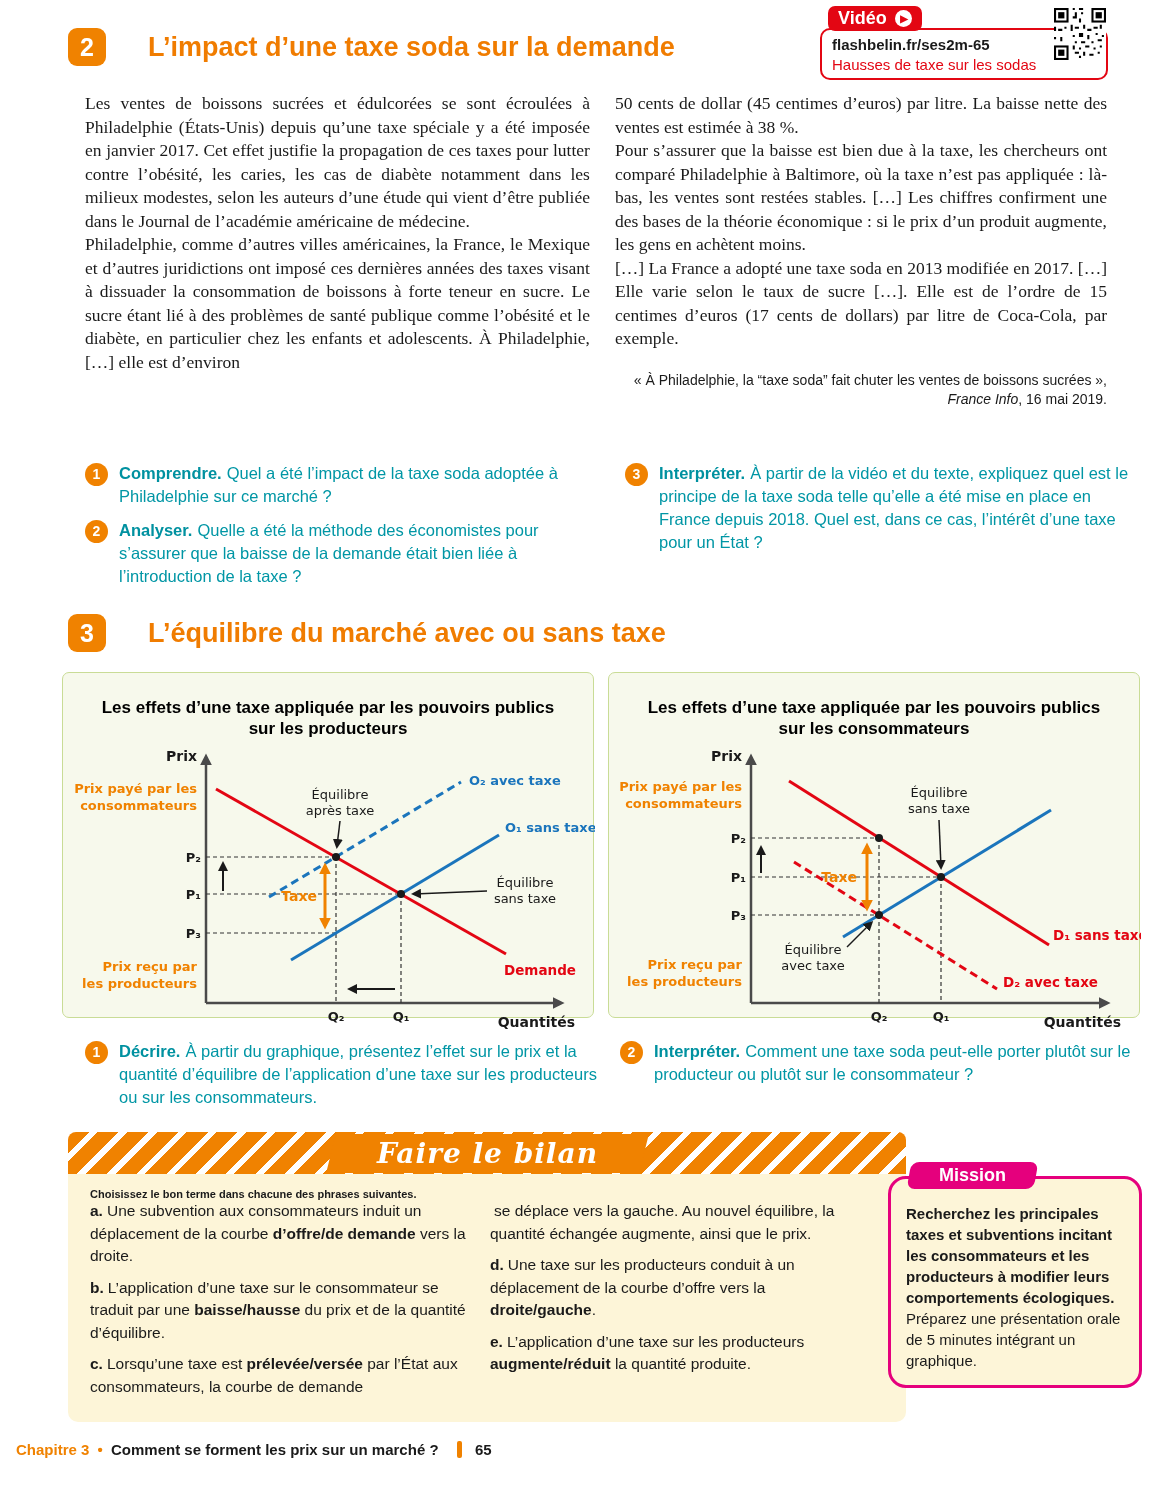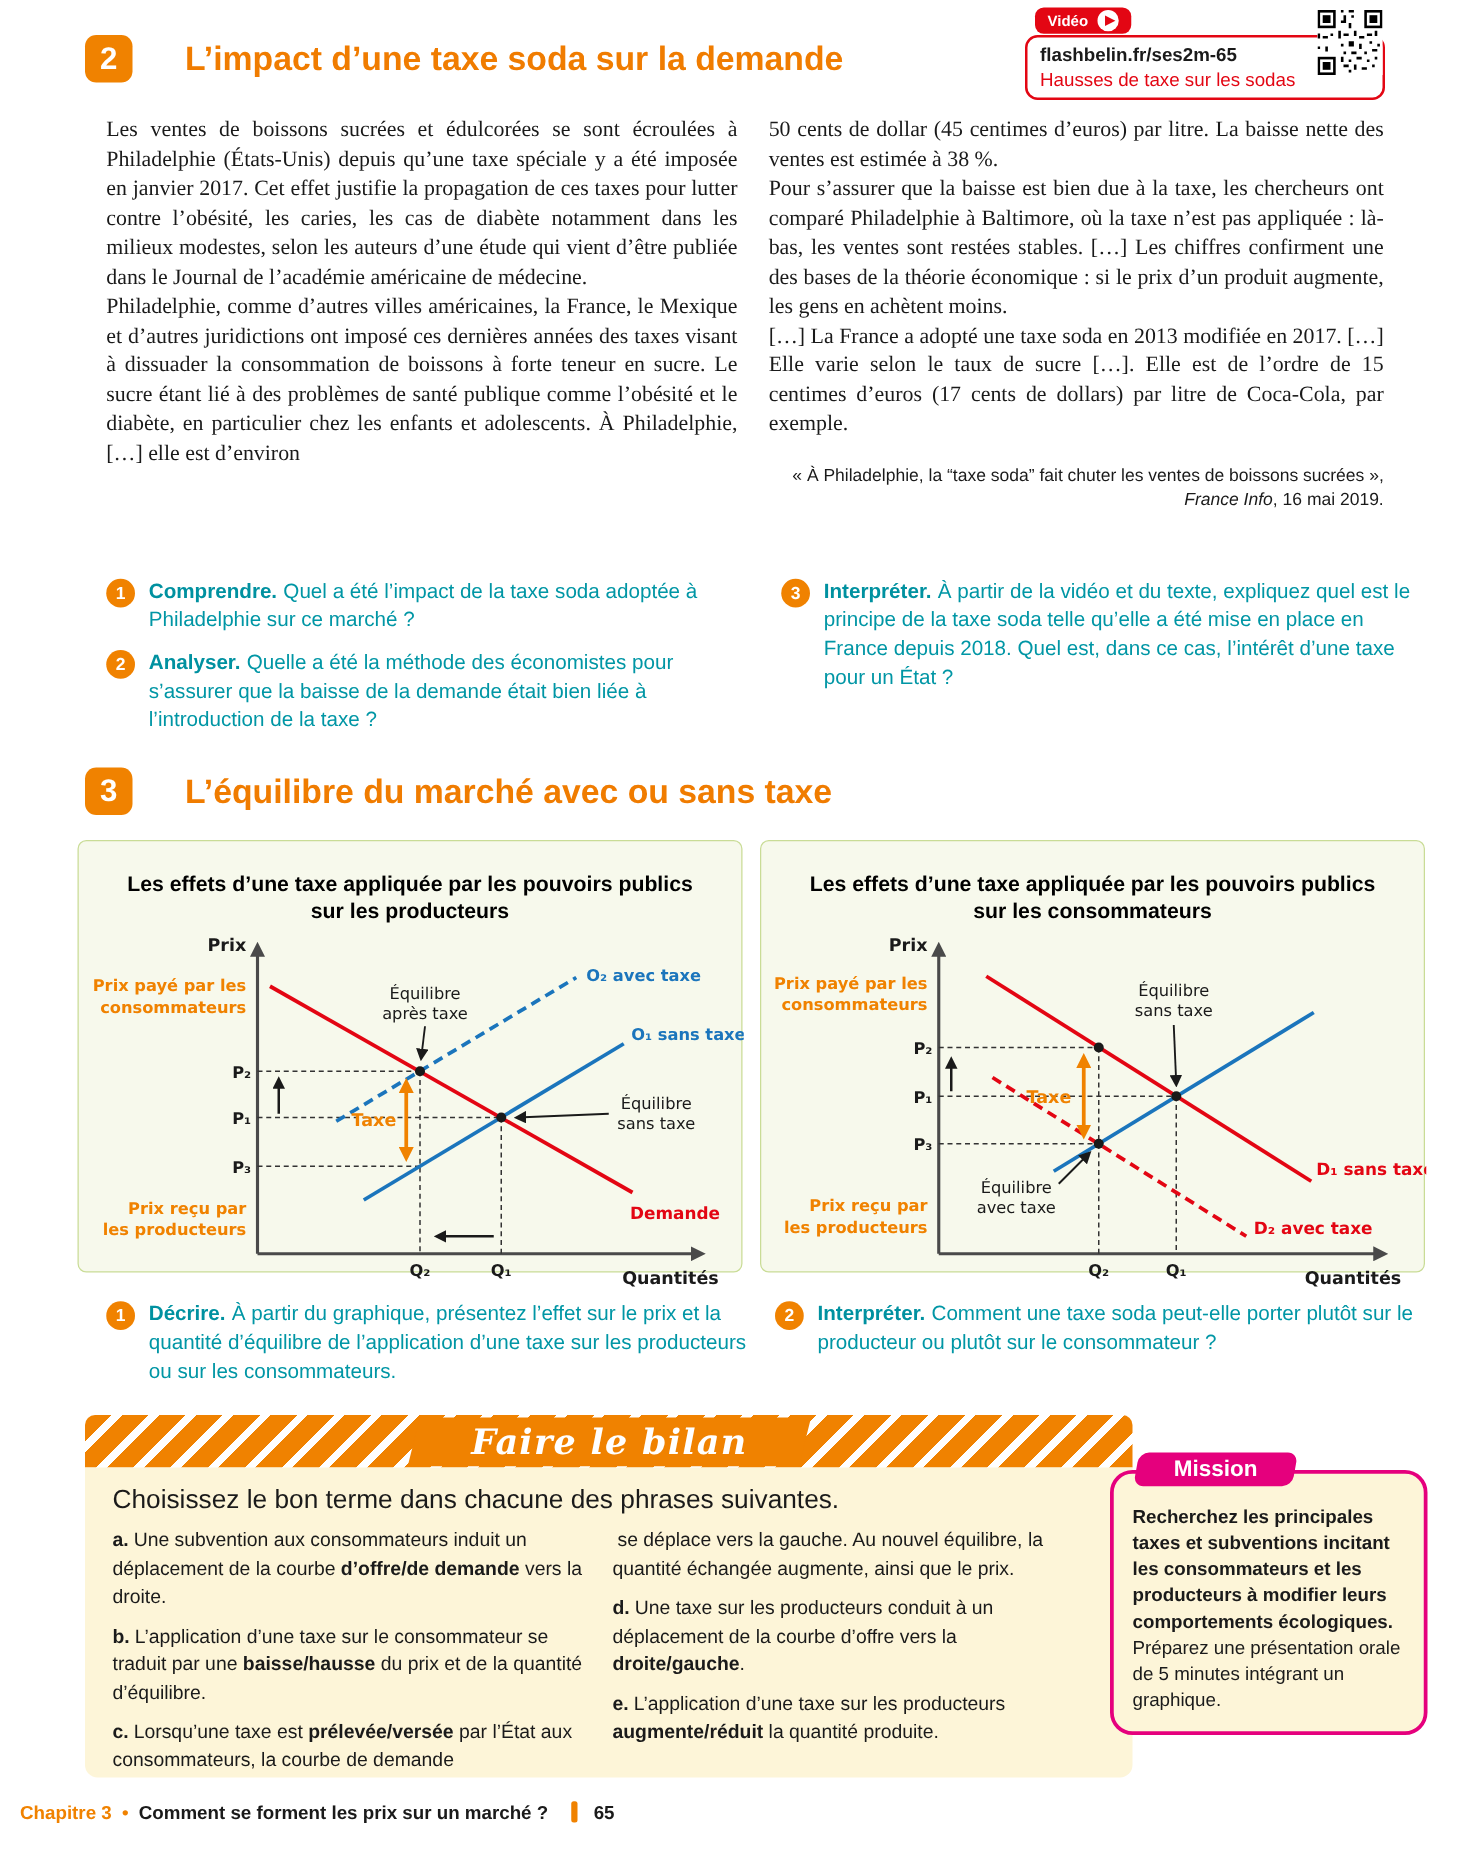--- a/index.html
+++ b/index.html
@@ -9,21 +9,21 @@
   
   .sec-header { position:absolute; display:flex; align-items:center; gap:18px; }
   #sec2-header { top:28px; left:68px; }
   #sec3-header { top:614px; left:68px; }
   .sec-badge { width:38px; height:38px; border-radius:9px; background:#f08200; color:#fff; font-weight:bold; font-size:25px; display:flex; align-items:center; justify-content:center; }
   .sec-title { color:#f07c00; font-weight:bold; font-size:27px;margin-left:24px; }
 
   
   .video { position:absolute; top:6px; left:820px; width:288px; height:74px; }
   .video-frame { position:absolute; top:22px; left:0; width:288px; height:52px; border:2.5px solid #e30613; border-radius:10px; background:#fff; }
-  .video-tab { position:absolute; top:0; left:8px; z-index:3; background:#e30613; color:#fff; font-weight:bold; font-size:12px; padding:2px 10px; border-radius:7px; display:flex; align-items:center; gap:8px; }
+  .video-tab { position:absolute; top:0; left:8px; z-index:3; background:#e30613; color:#fff; font-weight:bold; font-size:18px; padding:2px 10px; border-radius:7px; display:flex; align-items:center; gap:8px; }
   .play { width:17px; height:17px; border-radius:50%; background:#fff; color:#e30613; font-size:10px; line-height:17px; text-align:center; display:inline-block; }
   .play::before { content:"▶"; position:relative; left:1px; }
   .video-url { position:absolute; top:30px; left:12px; font-weight:bold; font-size:15px; color:#1a1a1a; z-index:2; }
   .video-caption { position:absolute; top:50px; left:12px; font-size:15px; color:#e30613; z-index:2; }
   .qr { position:absolute; top:2px; right:2px; width:52px; height:52px; z-index:3; background:#fff; }
 
   
   .article { position:absolute; top:92px; left:85px; width:1022px; display:flex; gap:25px; }
   .article .colL { width:510px; }
   .article .colR { width:497px; }
@@ -54,21 +54,21 @@
   .t-blue { font-weight:bold; font-size:13px; fill:#1b75bc; }
   .t-red { font-weight:bold; font-size:13.5px; fill:#e30613; }
   .t-orange { font-weight:bold; font-size:13px; fill:#f08200; }
   .t-taxe { font-weight:bold; font-size:14px; fill:#f08200; }
 
   
   .bilan-banner { position:absolute; top:1132px; left:68px; width:838px; height:42px; border-radius:8px 8px 0 0; background:repeating-linear-gradient(135deg,#f08200 0px,#f08200 15px,#ffffff 15px,#ffffff 21px); display:flex; align-items:center; justify-content:center; overflow:hidden; }
   .bilan-banner-label { background:#f08200; transform:skewX(-14deg); padding:3px 46px; }
   .bilan-banner-label span { display:inline-block; transform:skewX(14deg); color:#fff; font-family:"DejaVu Serif",serif; font-style:italic; font-weight:bold; font-size:28px; letter-spacing:1px; }
   .bilan-body { position:absolute; top:1174px; left:68px; width:838px; height:248px; background:#fdf5d8; border-radius:0 0 10px 10px; padding:14px 22px 10px 22px; }
-  .bilan-intro { font-weight:normal; font-size:21px; margin-bottom:10px; }
+  .bilan-intro { font-weight:bold; font-size:11px; }
   .bilan-cols { display:flex; gap:8px; }
   .bcol1 { width:392px; }
   .bcol2 { width:380px; }
   .bitem { font-size:15.5px; line-height:22.5px; margin-bottom:9px; }
   .blabel { margin-right:4px; }
 
   
   .mission { position:absolute; top:1176px; left:888px; width:254px; background:#fdf5d8; border:3px solid #e5007d; border-radius:18px; padding:24px 15px 14px 15px; z-index:5; }
   .mission-badge { position:absolute; top:-17px; left:18px; background:#e5007d; transform:skewX(-10deg); border-radius:8px; padding:3px 30px; }
   .mission-badge span { display:inline-block; transform:skewX(10deg); color:#fff; font-weight:bold; font-size:18px; }

